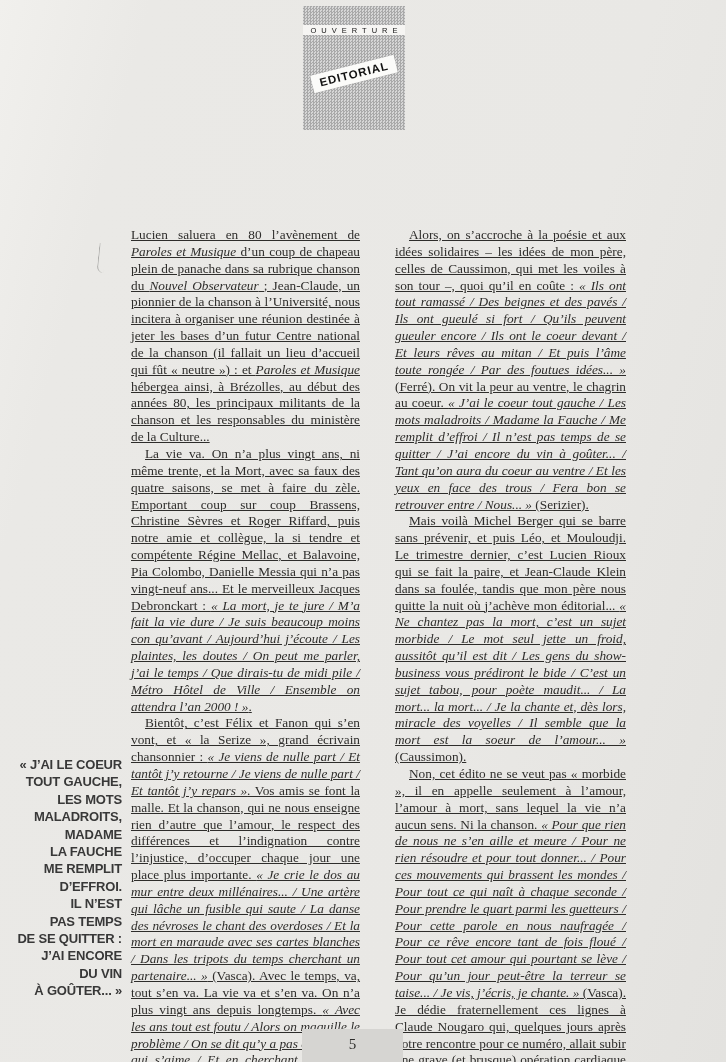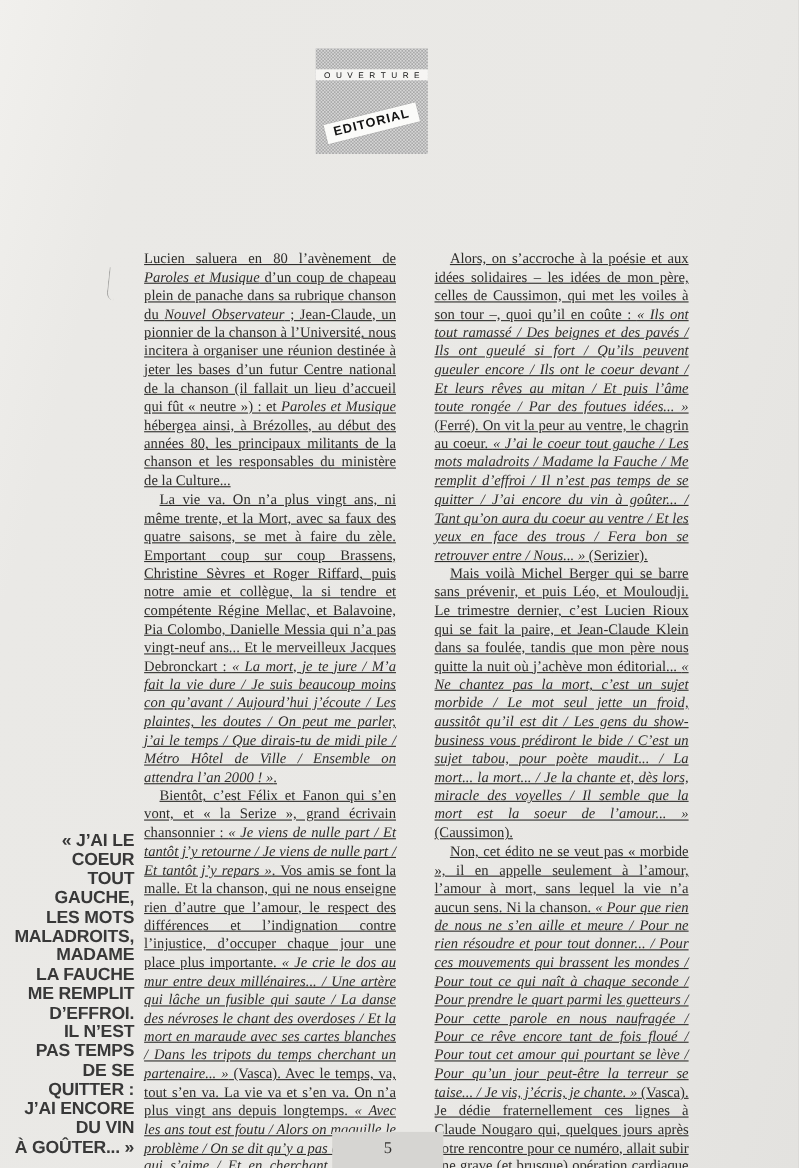--- a/index.html
+++ b/index.html
@@ -4,24 +4,23 @@
 <style>
   html,body{margin:0;padding:0;}
   body{width:726px;height:1062px;overflow:hidden;background:#d8d7d4;}
   .page{
     position:relative;width:726px;height:1062px;overflow:hidden;
     background:linear-gradient(105deg,#f1f0ed 0%,#eae9e6 15%,#e9e8e5 65%,#e3e2df 100%);
     font-family:"Liberation Serif",serif;color:#2e2d2b;
   }
   
   .header-block{
-    position:absolute;left:287px;top:6px;width:102px;height:96px;
+    position:absolute;left:303px;top:6px;width:102px;height:124px;
     background-image:repeating-conic-gradient(#a9a9a9 0% 25%,#d6d6d6 0% 50%);
     background-size:3px 3px;
-    margin-top:38px;
   }
   .ouverture-strip{
     position:absolute;left:0;top:19px;width:100%;height:10px;background:#f6f5f3;
     display:flex;align-items:center;justify-content:center;
   }
   .ouverture-strip span{
     font-family:"Liberation Sans",sans-serif;font-size:7.5px;letter-spacing:5px;
     margin-right:-5px;color:#141414;white-space:nowrap;
   }
   .editorial-badge{
@@ -40,21 +39,21 @@
     hyphens:auto;-webkit-hyphens:auto;
   }
   .col1{left:131px;}
   .col2{left:395px;width:231px;}
   .column p{margin:0;padding:0;text-decoration:underline;}
   .column p.indent{text-indent:14px;}
   .column em{font-style:italic;}
   
   .pull-quote{
     position:absolute;left:6px;top:756px;width:116px;text-align:right;
-    font-family:"Liberation Sans",sans-serif;font-weight:bold;font-size:16px;
+    font-family:"Liberation Sans",sans-serif;font-weight:bold;font-size:13px;
     line-height:17.4px;letter-spacing:-0.2px;color:#383838;
   }
   
   .footer-box{
     position:absolute;left:302px;top:1029px;width:101px;height:40px;
     background:#d6d5d2;text-align:center;
   }
   .page-num{
     display:inline-block;margin-top:7px;font-family:"Liberation Serif",serif;
     font-size:15px;color:#2e2d2b;

